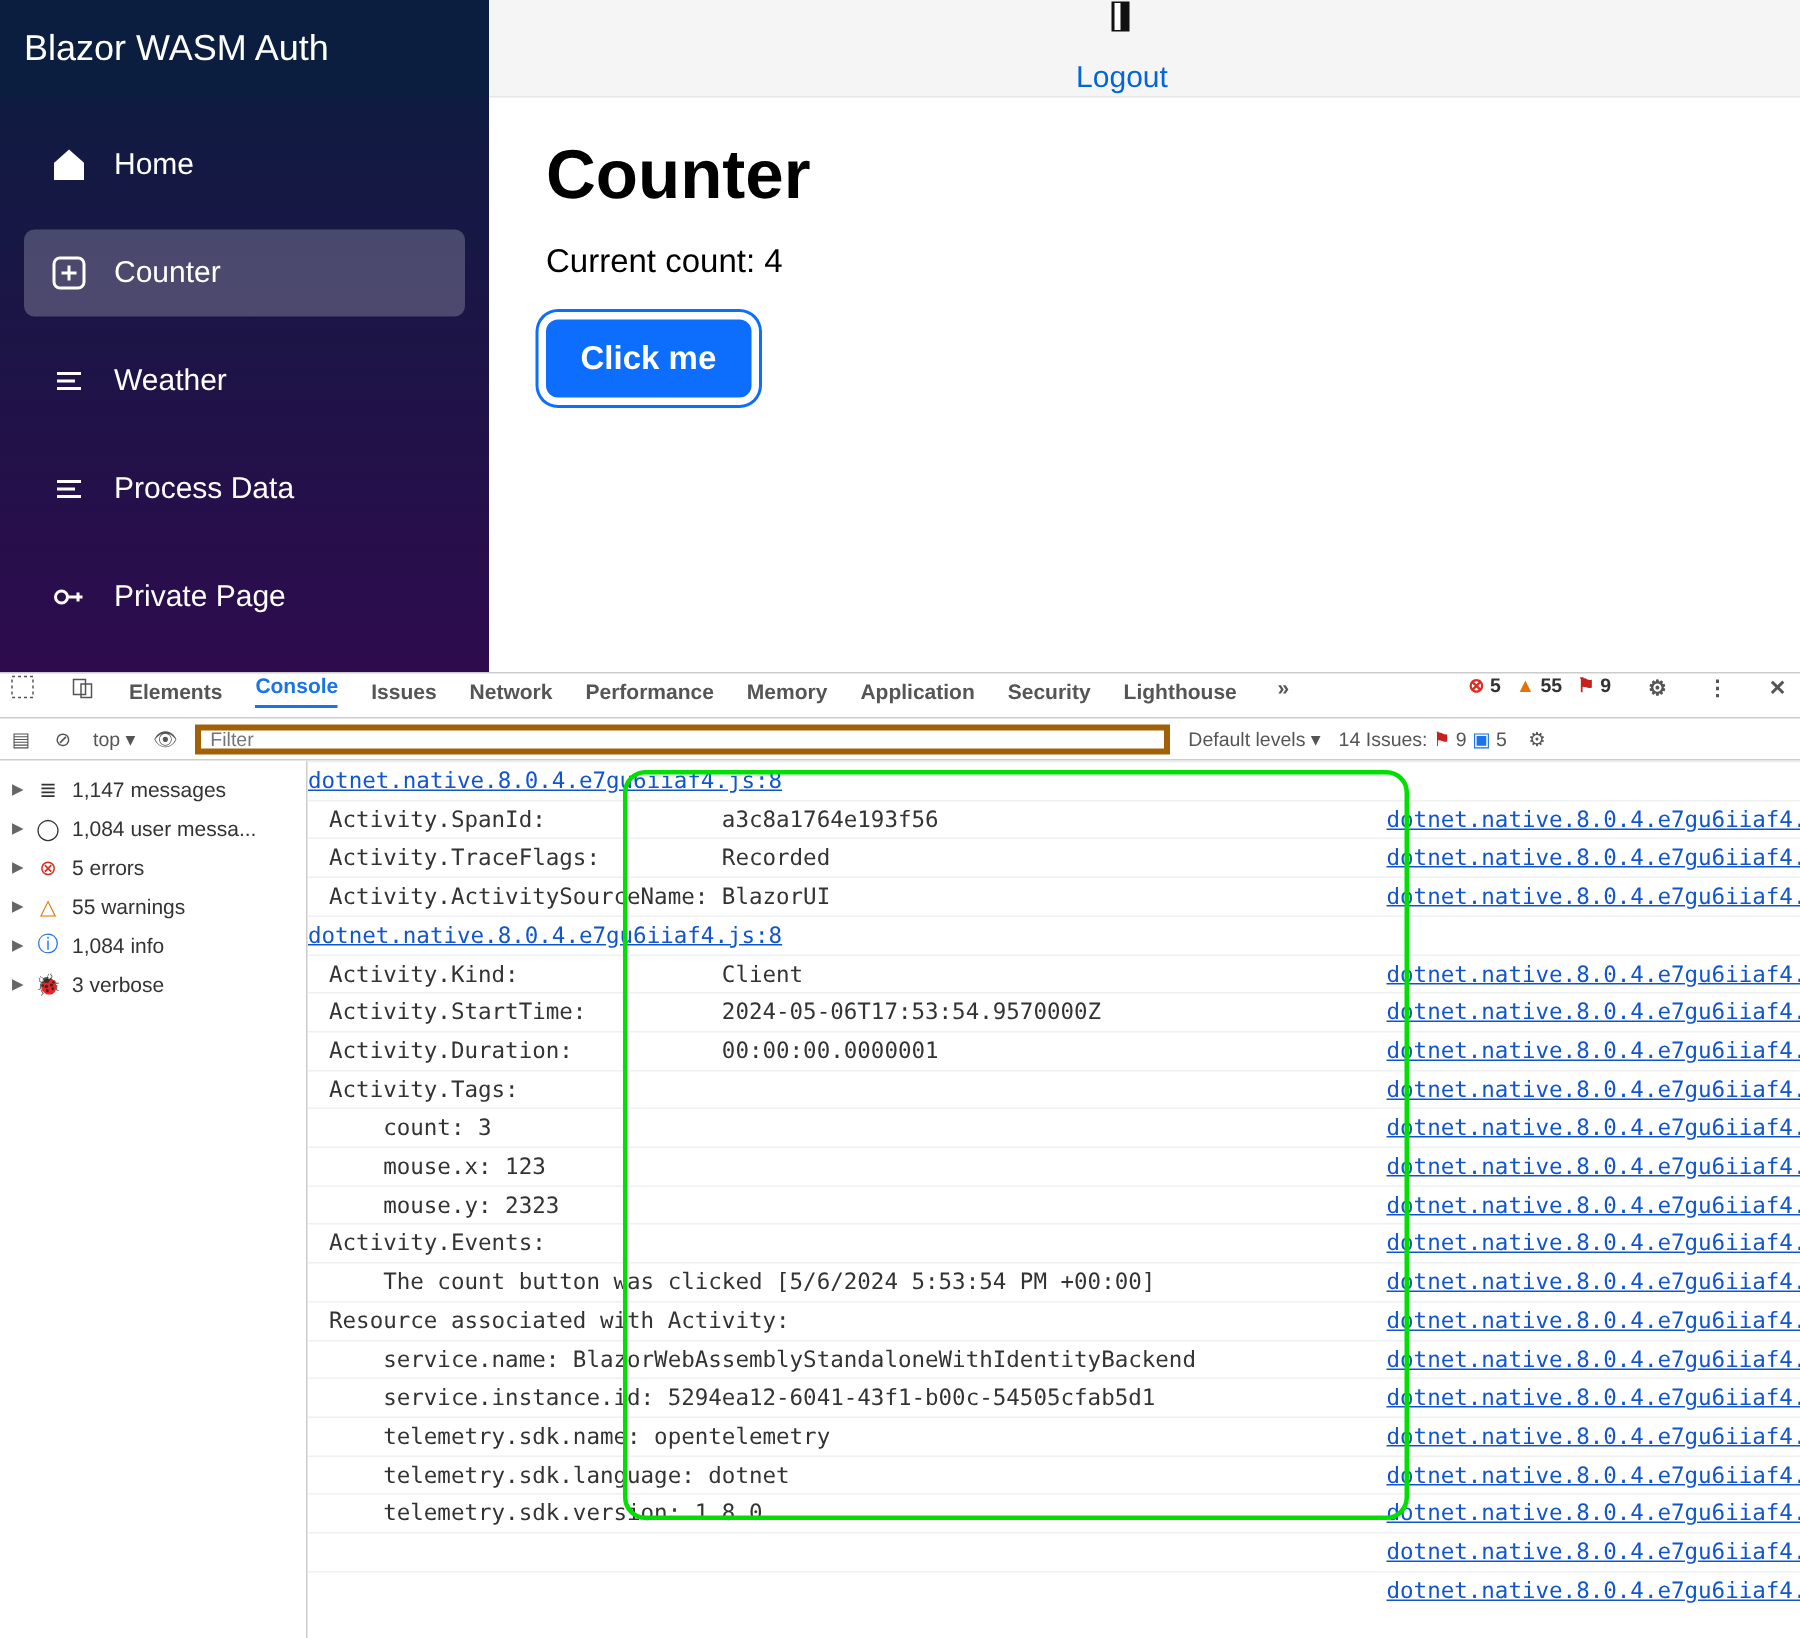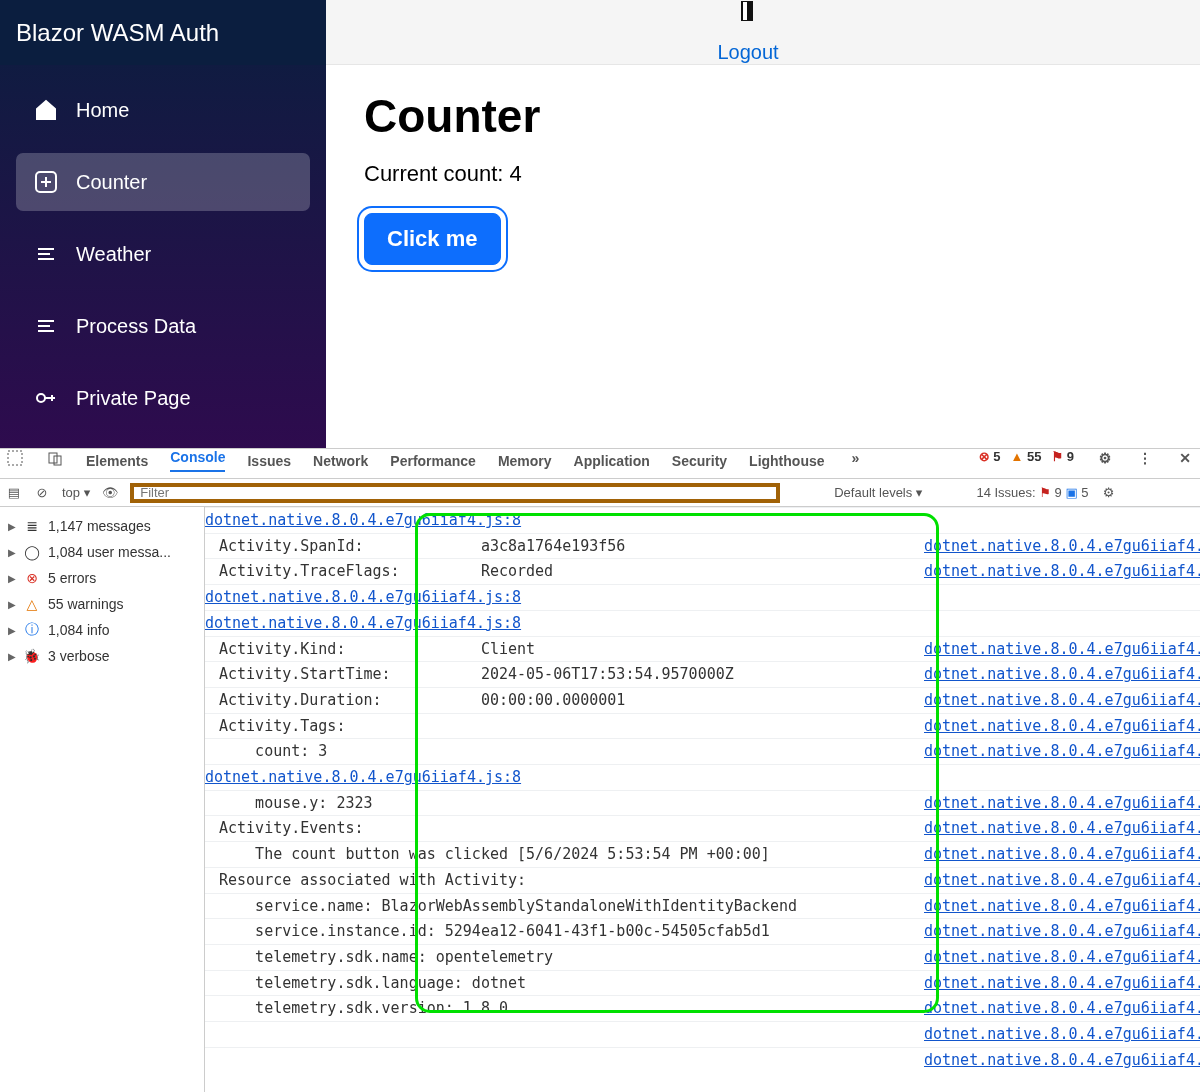--- a/index.html
+++ b/index.html
@@ -39,21 +39,21 @@
   .dt-tab.active { color:#1a73e8; border-bottom:2px solid #1a73e8; padding-bottom:5px; }
   .dt-tabs .sqicon { width:18px; height:18px; display:flex; align-items:center; justify-content:center; color:#555; }
   .dt-tabs .spacer { flex:1; }
   .dt-counts { display:flex; gap:10px; align-items:center; font-size:13px; }
   .cnt-err { color:#d93025; }
   .cnt-warn { color:#e37400; }
   .cnt-flag { color:#c5221f; }
 
   .dt-toolbar { display:flex; align-items:center; height:28px; border-bottom:1px solid #ccc; padding:0 6px; gap:12px; font-size:13px; color:#555; }
   .dt-toolbar input.filter { flex:0 0 650px; height:20px; border:4px solid #a16207; padding:0 6px; font-size:13px; }
-  .dt-toolbar .levels, .dt-toolbar .issues { color:#555;margin-left:42px; }
+  .dt-toolbar .levels, .dt-toolbar .issues { color:#555; }
   .dt-toolbar .mini { width:16px; height:16px; display:flex; align-items:center; justify-content:center; }
 
   .dt-body { flex:1; display:flex; overflow:hidden; }
   .dt-side { width:205px; border-right:1px solid #ccc; padding:6px 4px; }
   .dt-side .row { display:flex; align-items:center; gap:8px; height:26px; padding-left:4px; cursor:pointer; }
   .tri { font-size:10px; color:#666; width:8px; }
   .side-ico { width:16px; height:16px; display:flex; align-items:center; justify-content:center; }
 
   .dt-console { flex:1; position:relative; overflow:auto; font-family: Menlo, Consolas, monospace; font-size:15px; line-height:24.7px; }
   .log-row { display:flex; border-top:1px solid #eef0f2; }
@@ -230,20 +230,21 @@
         </div>
         <div class="log-row">
           <div class="log-msg">Activity.SpanId:             a3c8a1764e193f56</div>
           <div class="log-src">dotnet.native.8.0.4.e7gu6iiaf4.js:8</div>
         </div>
         <div class="log-row">
           <div class="log-msg">Activity.TraceFlags:         Recorded</div>
           <div class="log-src">dotnet.native.8.0.4.e7gu6iiaf4.js:8</div>
         </div>
         <div class="log-row">
+          <div class="log-msg">Activity.ActivitySourceName: BlazorUI</div>
           <div class="log-src">dotnet.native.8.0.4.e7gu6iiaf4.js:8</div>
         </div>
         <div class="log-row">
           <div class="log-src">dotnet.native.8.0.4.e7gu6iiaf4.js:8</div>
         </div>
         <div class="log-row">
           <div class="log-msg">Activity.Kind:               Client</div>
           <div class="log-src">dotnet.native.8.0.4.e7gu6iiaf4.js:8</div>
         </div>
         <div class="log-row">
@@ -256,20 +257,21 @@
         </div>
         <div class="log-row">
           <div class="log-msg">Activity.Tags:</div>
           <div class="log-src">dotnet.native.8.0.4.e7gu6iiaf4.js:8</div>
         </div>
         <div class="log-row">
           <div class="log-msg">    count: 3</div>
           <div class="log-src">dotnet.native.8.0.4.e7gu6iiaf4.js:8</div>
         </div>
         <div class="log-row">
+          <div class="log-msg">    mouse.x: 123</div>
           <div class="log-src">dotnet.native.8.0.4.e7gu6iiaf4.js:8</div>
         </div>
         <div class="log-row">
           <div class="log-msg">    mouse.y: 2323</div>
           <div class="log-src">dotnet.native.8.0.4.e7gu6iiaf4.js:8</div>
         </div>
         <div class="log-row">
           <div class="log-msg">Activity.Events:</div>
           <div class="log-src">dotnet.native.8.0.4.e7gu6iiaf4.js:8</div>
         </div>

